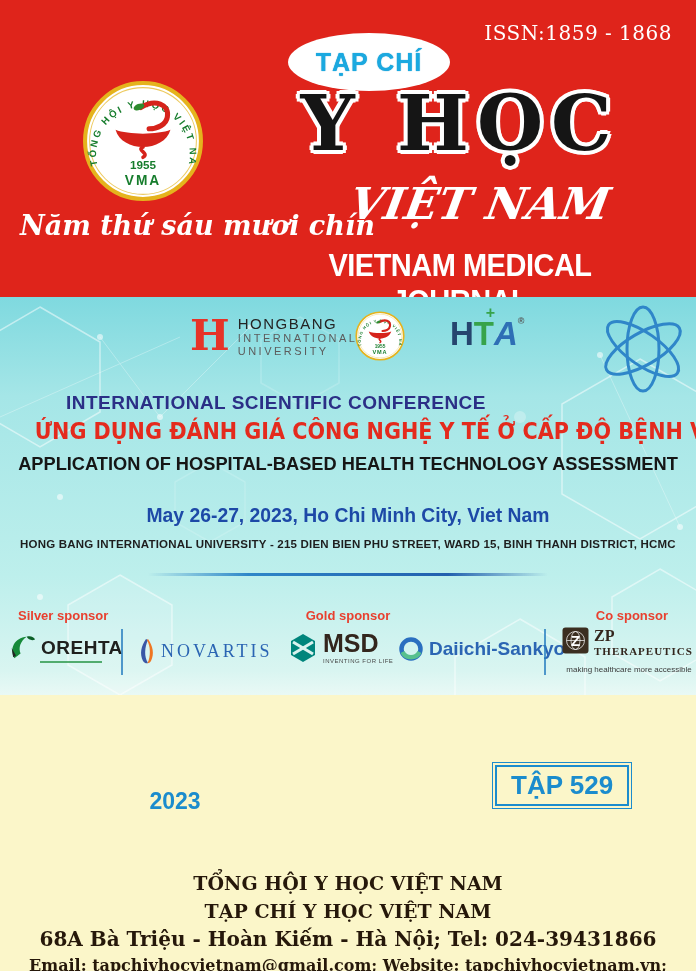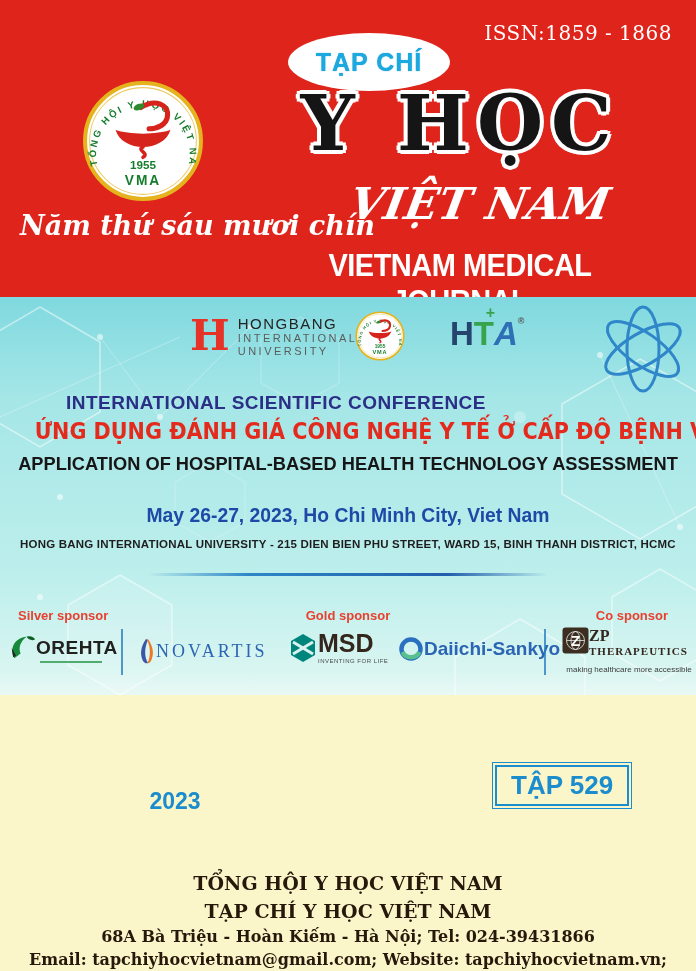--- a/index.html
+++ b/index.html
@@ -57,21 +57,21 @@
         font-weight:bold;font-size:21px;transform:scaleX(.92);transform-origin:center;white-space:nowrap;}
   .addr-line{position:absolute;left:0;top:241px;width:696px;text-align:center;color:#1e1e1e;
         font-weight:600;font-size:11.5px;letter-spacing:.2px;white-space:nowrap;}
   .divider{position:absolute;left:148px;top:276px;width:400px;height:3px;
         background:linear-gradient(90deg,rgba(41,128,200,0),#2e86c8 25%,#225fae 75%,rgba(41,128,200,0));}
 
   .sp-label{position:absolute;top:311px;color:#e8402f;font-size:13px;font-weight:600;}
   .lbl-silver{left:18px;} .lbl-gold{left:0;width:696px;text-align:center;} .lbl-co{right:28px;}
   .vdiv{position:absolute;top:332px;width:2px;height:46px;background:#2a7fc0;opacity:.8;}
   .vdiv1{left:121px;} .vdiv2{left:544px;}
-  .sponsor{position:absolute;display:flex;align-items:center;}
+  .sponsor{position:absolute;display:flex;align-items:center;gap:5px;}
   .orehta{left:8px;top:337px;}
   .orehta-name{font-weight:900;font-size:19px;color:#20201e;letter-spacing:.5px;}
   .orehta-bar{position:absolute;left:40px;top:364px;width:62px;height:2px;background:#2f9a4e;opacity:.8;}
   .novartis{left:138px;top:341px;}
   .novartis-name{color:#2b65b3;font-family:"Liberation Serif","DejaVu Serif",serif;
         font-size:18px;letter-spacing:3px;text-align:right;}
   .msd{left:288px;top:334px;}
   .msd-text{display:flex;flex-direction:column;line-height:1;}
   .msd-name{font-weight:900;font-size:25px;color:#33261d;}
   .msd-tag{font-size:6px;color:#4a4a4a;letter-spacing:.5px;margin-top:2px;}
@@ -88,21 +88,21 @@
         color:#1b8ccd;font-weight:bold;font-size:22px;white-space:nowrap;
         border-bottom:3px solid #1b8ccd;padding-bottom:5px;}
   .issue-year{position:absolute;left:95px;top:788px;width:160px;text-align:center;
         color:#1b8ccd;font-weight:bold;font-size:23px;}
   .volume-box{position:absolute;left:492px;top:762px;border:1px solid #1b8ccd;padding:2px;}
   .volume-box .inner{border:2px solid #1b8ccd;padding:3px 14px;color:#1b8ccd;font-weight:bold;font-size:26px;white-space:nowrap;}
 
   
   .footer{position:absolute;left:0;top:870px;width:696px;text-align:center;color:#26180a;
         font-family:"DejaVu Serif","Liberation Serif",serif;font-weight:bold;line-height:1.45;}
-  .f1,.f2{font-size:19px;} .f3{font-size:16px;} .f4{font-size:16px;}
+  .f1,.f2{font-size:19px;} .f3{font-size:20px;} .f4{font-size:16px;}
 </style>
 </head>
 <body>
 
 <div class="page">
 
   <div class="masthead">
     <div class="issn">ISSN:1859 - 1868</div>
 
     <div class="tapchi-oval">

